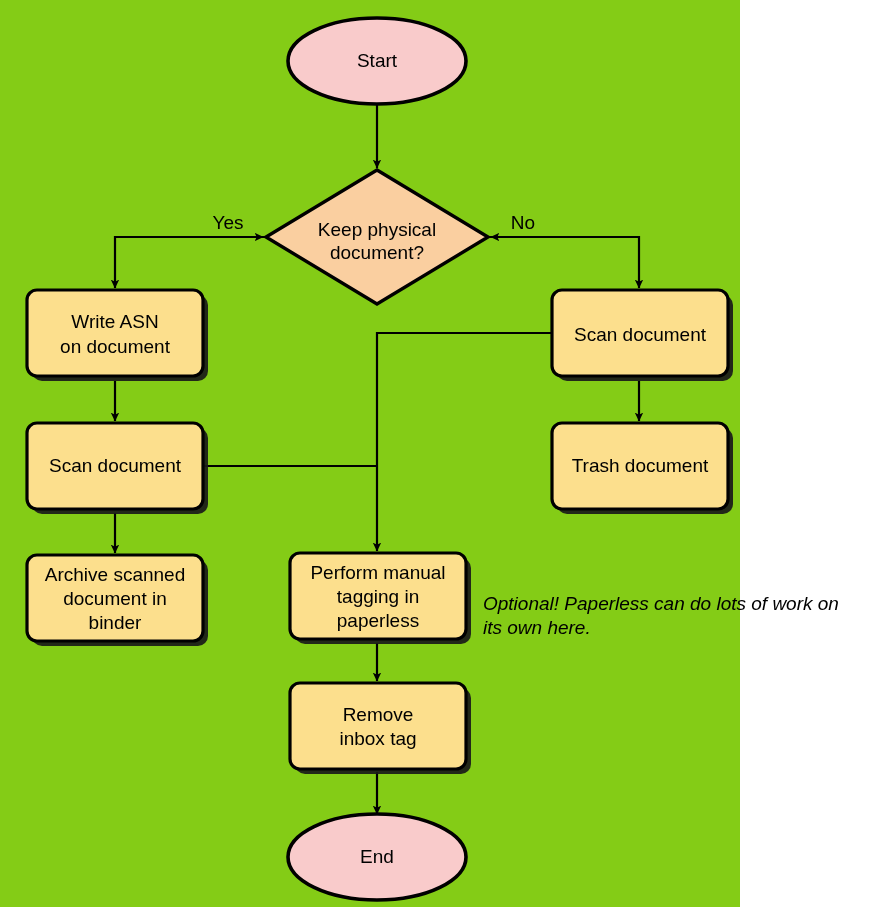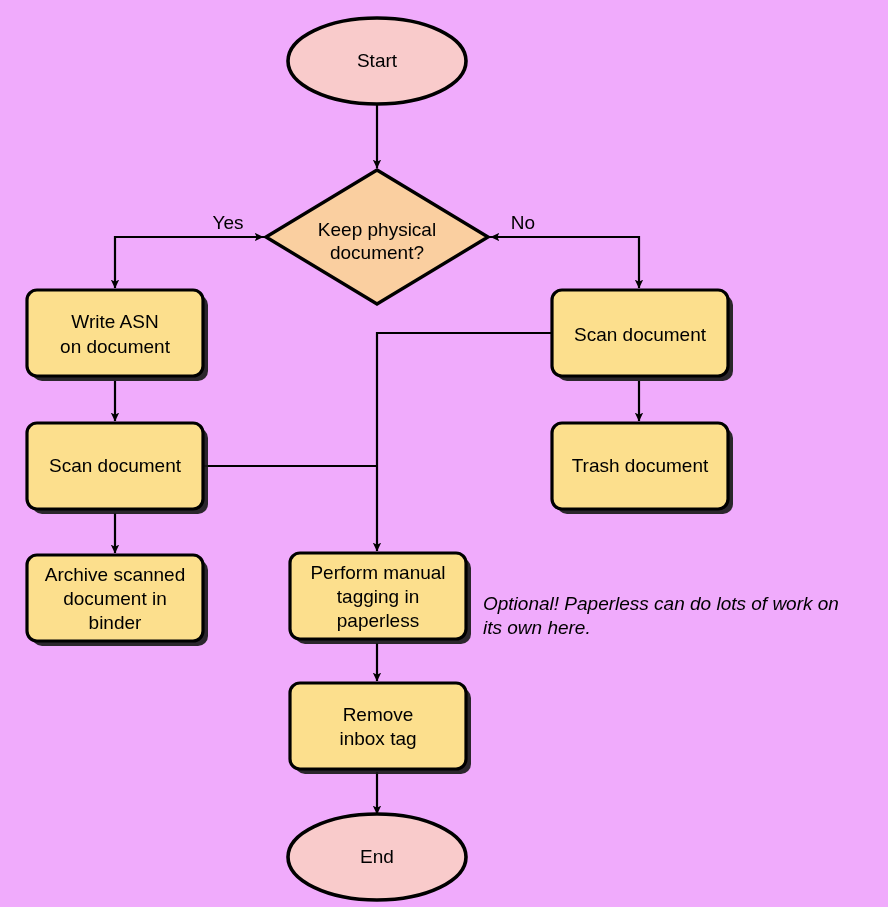--- a/index.html
+++ b/index.html
@@ -9,23 +9,23 @@
     background: #ffffff;
   }
   body {
     width: 888px;
     height: 907px;
     font-family: "Liberation Sans", sans-serif;
     overflow: hidden;
   }
   #flow-root {
     position: relative;
-    width: 888px;
+    width: 740px;
     height: 907px;
-    background: #f0abfc;
+    background: #84cc16;
   }
   #flow-svg {
     position: absolute;
     top: 0;
     left: 0;
     width: 888px;
     height: 907px;
     display: block;
   }
   .node-label {

